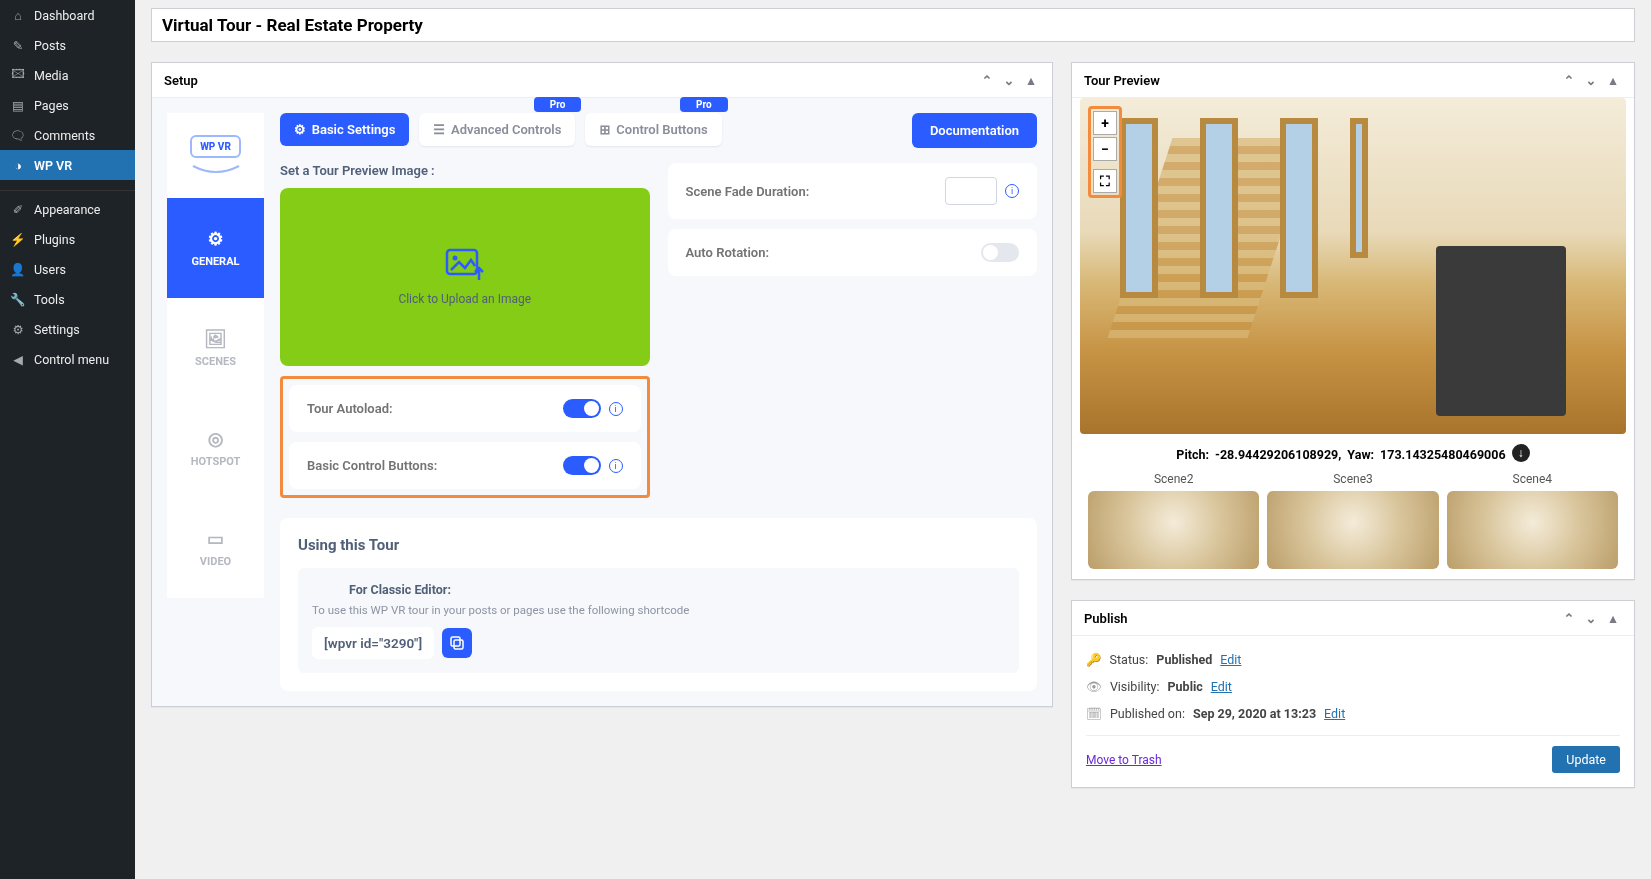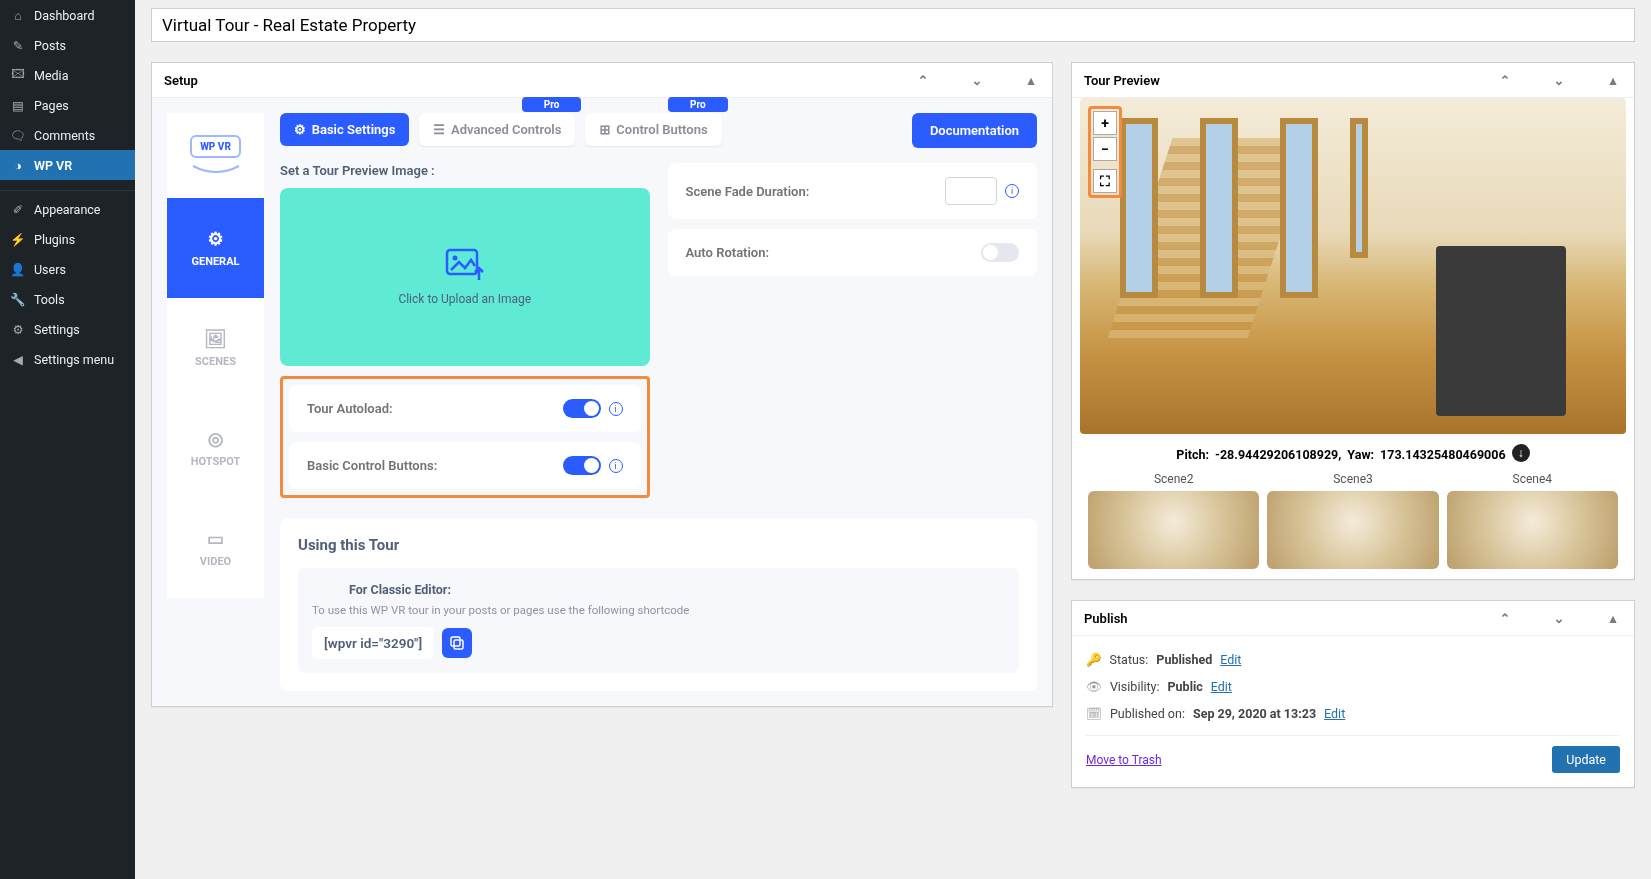--- a/index.html
+++ b/index.html
@@ -4,47 +4,47 @@
 <style>
 * { margin: 0; padding: 0; box-sizing: border-box; font-family: -apple-system, BlinkMacSystemFont, "Segoe UI", Roboto, sans-serif; }
 body { background: #f0f0f1; display: flex; }
 .admin-sidebar { width: 135px; background: #1d2327; min-height: 100vh; font-size: 12.5px; }
 .admin-sidebar .item { display: flex; align-items: center; gap: 8px; padding: 7px 10px; color: #eee; cursor: pointer; }
 .admin-sidebar .item.active { background: #2271b1; color: #fff; font-weight: 600; }
 .admin-sidebar .item.sep { margin-top: 10px; border-top: 1px solid #333; padding-top: 10px; }
 .admin-sidebar .icon { width: 16px; height: 16px; display: inline-flex; align-items: center; justify-content: center; color: #a7aaad; }
 .admin-sidebar .item.active .icon { color: #fff; }
 .main { flex: 1; padding: 8px 16px 40px 16px; }
-.title-bar { background: #fff; border: 1px solid #ccd0d4; padding: 6px 10px; font-size: 17px; font-weight: 400; margin-bottom: 20px; }
+.title-bar { background: #fff; border: 1px solid #ccd0d4; padding: 6px 10px; font-size: 17px; font-weight: 700; margin-bottom: 20px; }
 .layout { display: flex; gap: 18px; }
 .col-left { flex: 1; }
 .col-right { width: 564px; }
 .panel { background: #fff; border: 1px solid #ccd0d4; box-shadow: 0 1px 1px rgba(0,0,0,.04); margin-bottom: 20px; }
-.panel-head { display: flex; align-items: center; padding: 8px 12px; border-bottom: 1px solid #eee; font-weight: 600; font-size: 13px; gap: 32px; }
+.panel-head { display: flex; align-items: center; padding: 8px 12px; border-bottom: 1px solid #eee; font-weight: 600; font-size: 13px; }
 .panel-head .title { flex: 1; }
 .panel-head .ctlbtn { width: 18px; height: 18px; display: inline-flex; align-items: center; justify-content: center; color: #787c82; margin-left: 4px; cursor: pointer; }
 .panel-body { padding: 15px; }
 .setup-inner { display: flex; }
 .side-tabs { width: 97px; display: flex; flex-direction: column; }
 .side-tab { height: 100px; display: flex; flex-direction: column; align-items: center; justify-content: center; gap: 6px; font-size: 11px; font-weight: 700; color: #b5b8c0; background: #fff; cursor: pointer; }
 .side-tab.active { background: #2b5cff; color: #fff; }
 .side-tab .sicon { font-size: 18px; }
 .side-tab.logo { height: 85px; }
 .logo-badge { border: 2px solid #9eb8ff; border-radius: 6px; padding: 4px 8px; font-size: 10px; font-weight: 800; color: #2b5cff; }
 .content-area { flex: 1; padding-left: 16px; }
 .top-tabs { display: flex; gap: 10px; align-items: flex-start; margin-bottom: 15px; }
 .tab-pill { position: relative; display: inline-flex; align-items: center; gap: 6px; padding: 9px 14px; border-radius: 6px; font-size: 13px; font-weight: 600; cursor: pointer; }
 .tab-pill.active { background: #2b5cff; color: #fff; }
 .tab-pill.ghost { background: #fff; color: #8a8e99; box-shadow: 0 1px 2px rgba(0,0,0,.08); }
-.pro-badge { position: absolute; top: -16px; right: -6px; background: #2b5cff; color: #fff; font-size: 10px; font-weight: 700; padding: 2px 22px; border-radius: 4px; }
+.pro-badge { position: absolute; top: -16px; right: -6px; background: #2b5cff; color: #fff; font-size: 10px; font-weight: 700; padding: 2px 16px; border-radius: 4px; }
 .doc-btn { margin-left: auto; background: #2b5cff; color: #fff; padding: 10px 18px; border-radius: 6px; font-size: 13px; font-weight: 600; cursor: pointer; }
 .two-col { display: flex; gap: 18px; }
 .col { flex: 1; }
 .section-label { font-size: 13px; color: #516079; font-weight: 600; margin-bottom: 10px; }
-.upload-box { background: #5eead4; border-radius: 8px; height: 178px; display: flex; flex-direction: column; align-items: center; justify-content: center; gap: 10px; color: #516079; font-size: 12px; }
+.upload-box { background: #84cc16; border-radius: 8px; height: 178px; display: flex; flex-direction: column; align-items: center; justify-content: center; gap: 10px; color: #516079; font-size: 12px; }
 .upload-icon { color: #2b5cff; }
 .row-card { background: #fff; border-radius: 8px; padding: 14px 18px; display: flex; align-items: center; margin-bottom: 10px; }
 .row-card .lbl { flex: 1; font-size: 13px; color: #737373; font-weight: 600; }
 .toggle { width: 38px; height: 19px; border-radius: 20px; background: #e5e7ef; position: relative; cursor: pointer; }
 .toggle.on { background: #2b5cff; }
 .toggle .knob { width: 15px; height: 15px; border-radius: 50%; background: #fff; position: absolute; top: 2px; left: 2px; }
 .toggle.on .knob { left: 21px; }
 .info-dot { width: 14px; height: 14px; border: 1.5px solid #2b5cff; border-radius: 50%; color: #2b5cff; font-size: 9px; display: inline-flex; align-items: center; justify-content: center; margin-left: 8px; }
 .tiny-input { width: 52px; height: 28px; border: 1px solid #d0d5e0; border-radius: 4px; }
 .highlight-box { border: 3px solid #f28b3d; border-radius: 4px; padding: 6px; margin-top: 10px; }
@@ -120,21 +120,21 @@
   <div class="item">
       <span class="icon">🔧</span>
       <span>Tools</span>
     </div>
   <div class="item">
       <span class="icon">⚙</span>
       <span>Settings</span>
     </div>
   <div class="item">
       <span class="icon">◀</span>
-      <span>Settings menu</span>
+      <span>Control menu</span>
     </div>
 </div>
 
 <div class="main">
   <div class="title-bar">Virtual Tour - Real Estate Property</div>
 
   <div class="layout">
     <div class="col-left">
       <div class="panel">
         <div class="panel-head">

